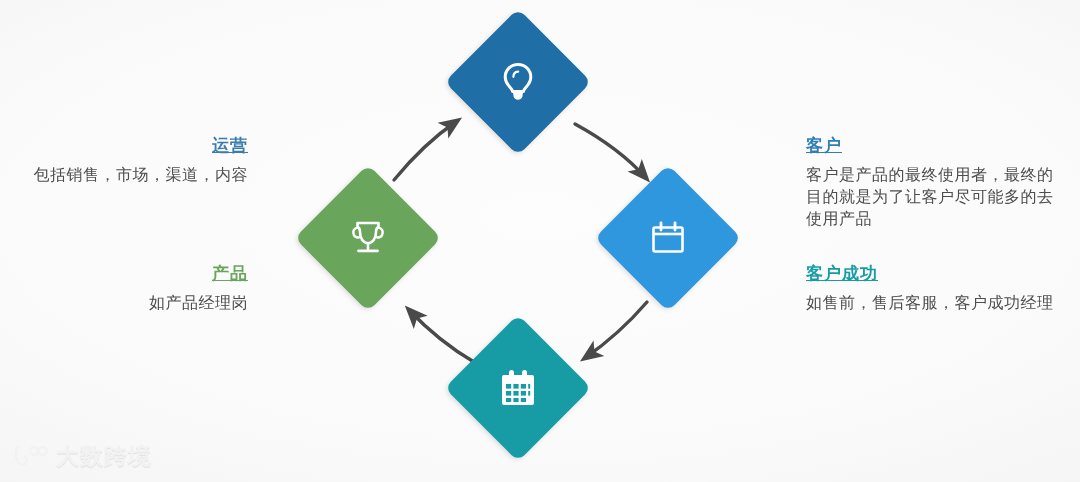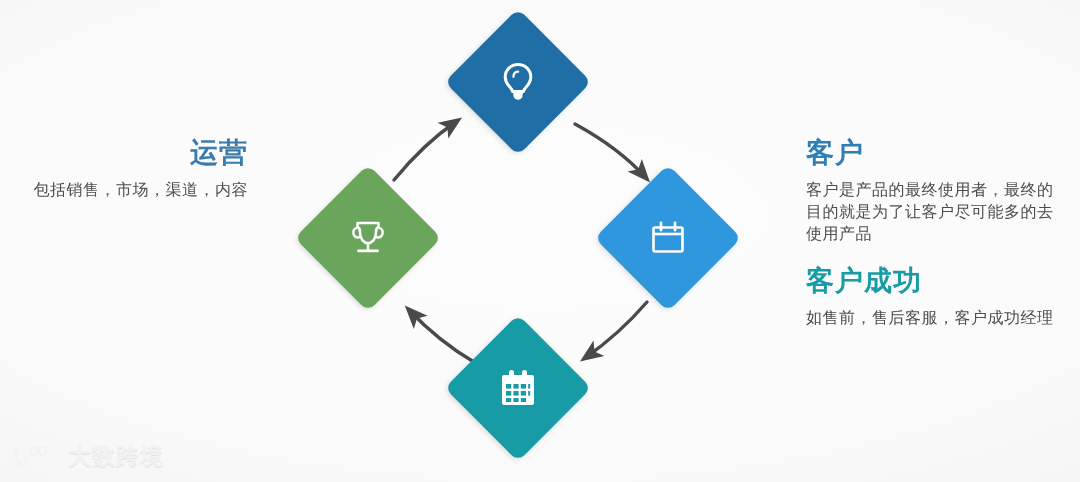--- a/index.html
+++ b/index.html
@@ -48,23 +48,24 @@
     position: absolute;
     left: 0; top: 0;
     width: 1080px; height: 482px;
     pointer-events: none;
   }
 
   
   .block { position: absolute; }
   .block h3 {
     margin: 0 0 7px 0;
-    font-size: 28px;
+    font-size: 17px;
     font-weight: bold;
     letter-spacing: 1px;
+    text-decoration: underline;
   }
   .block p {
     margin: 0;
     font-size: 16px;
     line-height: 22px;
     color: #4d4d4d;
     letter-spacing: 0.5px;
   }
 
   .b-operations {
@@ -94,21 +95,21 @@
     text-align: left;
   }
   .b-success h3 { color: #179ca6; }
 
   
   #wm-left {
     position: absolute;
     left: 14px; bottom: 10px;
     display: flex;
     align-items: flex-end;
-    gap: 20px;
+    gap: 8px;
   }
   #wm-left .wm-text {
     font-size: 23px;
     font-weight: bold;
     color: #f2f2f2;
     text-shadow: 0 1px 1px rgba(0,0,0,0.10);
     letter-spacing: 1px;
   }
   #wm-right {
     position: absolute;
@@ -212,20 +213,24 @@
         <path d="M11.5 32.8 L30.5 32.8" stroke="#ffffff" stroke-width="2.8" stroke-linecap="round"></path>
       </svg>
     </span>
   </div>
 
   <div class="block b-operations">
     <h3>运营</h3>
     <p>包括销售，市场，渠道，内容</p>
   </div>
 
+  <div class="block b-product">
+    <h3>产品</h3>
+    <p>如产品经理岗</p>
+  </div>
 
   <div class="block b-customer">
     <h3>客户</h3>
     <p>客户是产品的最终使用者，最终的目的就是为了让客户尽可能多的去使用产品</p>
   </div>
 
   <div class="block b-success">
     <h3>客户成功</h3>
     <p>如售前，售后客服，客户成功经理</p>
   </div>

